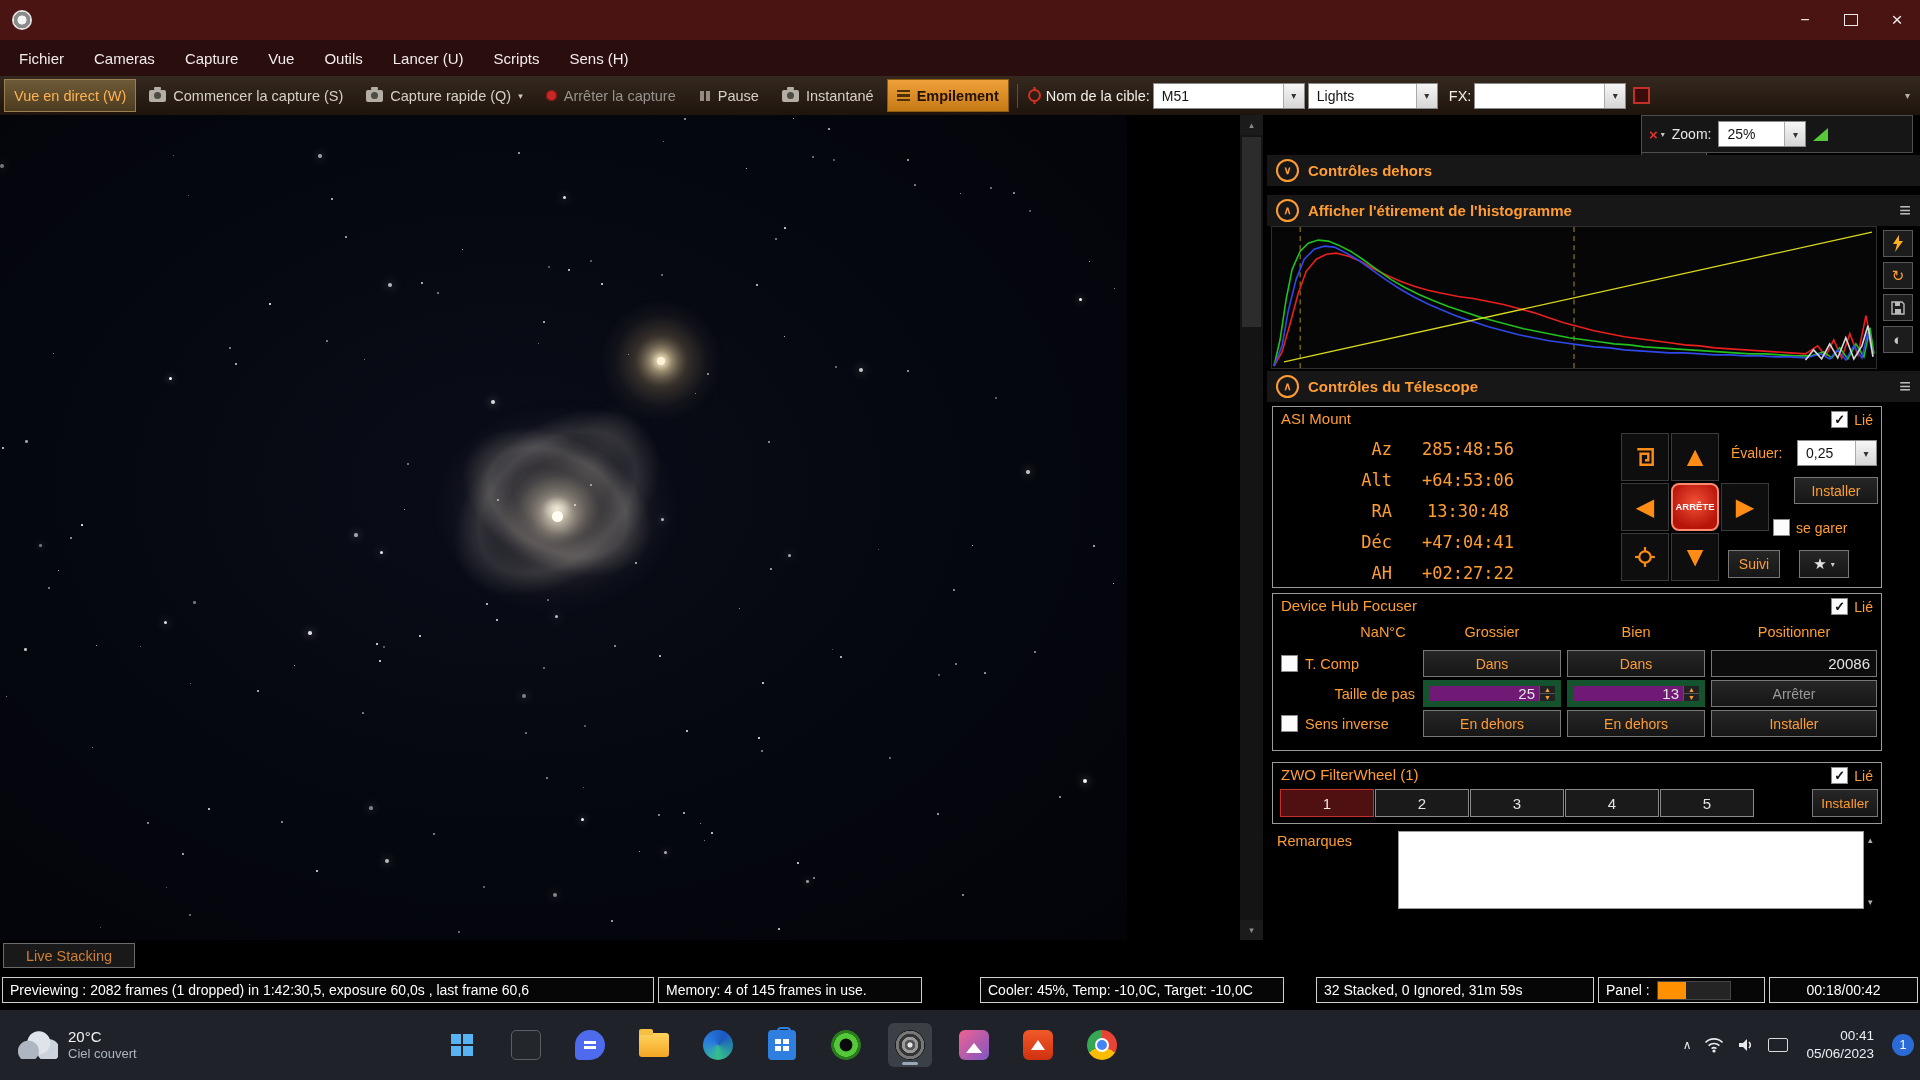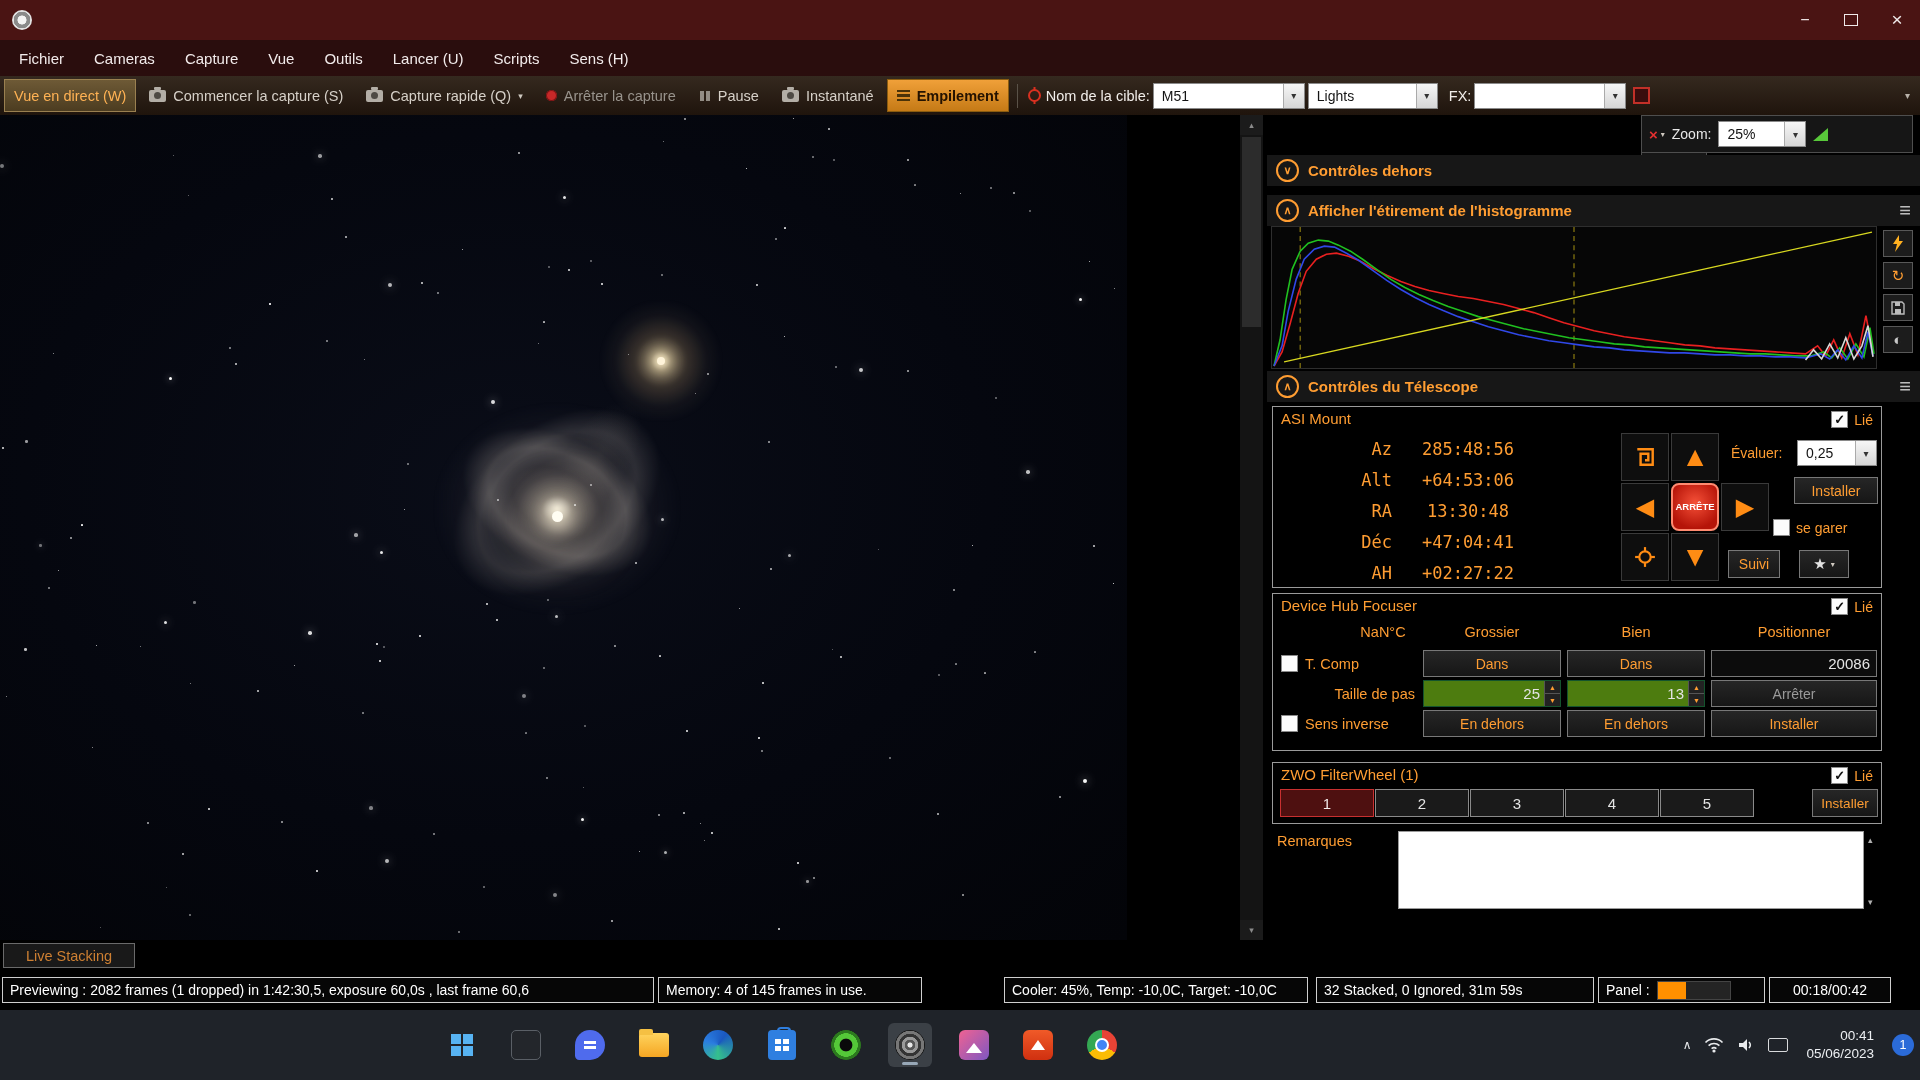--- a/index.html
+++ b/index.html
@@ -140,21 +140,21 @@
   
   .fh{position:absolute;top:30px;color:#ff9d32;font-size:14.5px;text-align:center;}
   .fh-nan{left:60px;width:100px;}.fh-coarse{left:150px;width:138px;}.fh-fine{left:294px;width:138px;}.fh-pos{left:438px;width:166px;}
   .fcell{position:absolute;height:27px;}
   .fr1{top:56px}.fr2{top:86px}.fr3{top:116px}
   .fc1{left:150px;width:138px;}.fc2{left:294px;width:138px;}.fc3{left:438px;width:166px;}
   .fl{left:8px;width:134px;display:flex;align-items:center;gap:7px;color:#ff9d32;font-size:14.5px;}
   .fl.right{justify-content:flex-end;}
   .vbox{background:#0c0c0c;border:1px solid #787878;color:#e4e4e4;display:flex;align-items:center;
         justify-content:flex-end;padding:0 6px;font-size:15px;box-sizing:border-box;}
-  .spin{background:#4d7c0f;border:1px solid #14532d;display:flex;box-sizing:border-box;text-align:right;}
+  .spin{background:#701a75;border:6px solid #14532d;display:flex;box-sizing:border-box;text-align:right;}
   .spin-v{flex:1;color:#e4e4e4;display:flex;align-items:center;justify-content:flex-end;padding:0 4px;font-size:15px;}
   .spin-ar{width:15px;display:flex;flex-direction:column;border-left:1px solid #555;}
   .spin-ar span{flex:1;display:flex;align-items:center;justify-content:center;font-size:7px;color:#ff9d32;background:#222;}
   .spin-ar span:first-child{border-bottom:1px solid #555;}
   
   .fw-btn{position:absolute;top:26px;height:28px;width:94px;background:#1a1a1a;border:1px solid #8a8a8a;
           color:#e4e4e4;font-size:15px;display:flex;align-items:center;justify-content:center;box-sizing:border-box;}
   .fw-btn.sel{background:#4e1010;border:1px solid #c83030;color:#f0e8e8;}
   .fw1{left:7px}.fw2{left:102px}.fw3{left:197px}.fw4{left:292px}.fw5{left:387px}
   .fw-install{position:absolute;top:26px;left:539px;width:66px;height:28px;font-size:13.5px;}
@@ -164,22 +164,22 @@
   .notes-up{position:absolute;left:601px;top:720px;color:#b0b0b0;font-size:9px;}
   .notes-down{position:absolute;left:601px;top:782px;color:#b0b0b0;font-size:9px;}
   
   #livestack-row{position:absolute;left:0;top:940px;width:1240px;height:30px;background:#000;}
   .ls-tab{position:absolute;left:3px;top:3px;width:132px;height:25px;background:#191919;border:1px solid #6a6a6a;
           color:#cd7f32;font-size:14.5px;display:flex;align-items:center;justify-content:center;box-sizing:border-box;}
   
   #statusbar{position:absolute;left:0;top:976px;width:1920px;height:29px;background:#000;}
   .seg{position:absolute;top:1px;height:26px;background:#060606;border:1px solid #cfcfcf;color:#fff;
        font-size:14px;display:flex;align-items:center;padding:0 7px;white-space:nowrap;overflow:hidden;box-sizing:border-box;}
-  .seg1{left:2px;width:652px;}.seg2{left:658px;width:264px;}.seg3{left:980px;width:304px;margin-left:24px;}
-  .seg4{left:1316px;width:278px;}.seg5{left:1598px;width:167px;}.seg6{left:1769px;width:122px;justify-content:center;}
+  .seg1{left:2px;width:652px;}.seg2{left:658px;width:264px;}.seg3{left:980px;width:304px;}
+  .seg4{left:1316px;width:278px;}.seg5{left:1598px;width:167px;}.seg6{left:1769px;width:149px;justify-content:center;}
   .ptrack{width:72px;height:17px;background:#242424;border:1px solid #444;margin-left:7px;position:relative;}
   .pfill{position:absolute;left:0;top:0;bottom:0;background:#ff9000;}
   
   #taskbar{position:absolute;left:0;top:1009px;width:1920px;height:71px;background:#1f2329;border-top:1px solid #000;box-sizing:border-box;}
   .weather{position:absolute;left:10px;top:0;height:100%;display:flex;align-items:center;gap:10px;padding:0 8px;}
   .cloud{width:40px;height:28px;background:
      radial-gradient(circle at 26% 72%,#aeb6c2 10px,rgba(0,0,0,0) 11px),
      radial-gradient(circle at 52% 42%,#dfe4ea 11px,rgba(0,0,0,0) 12px),
      radial-gradient(circle at 76% 70%,#cdd3dc 11px,rgba(0,0,0,0) 12px);}
   .w-temp{font-size:15px;color:#f2f2f2;line-height:1.3;}
@@ -695,20 +695,27 @@
     <div class="seg seg5">
       <span>Panel :</span>
       <span class="ptrack">
         <span class="pfill" style="width: 40%;"></span>
       </span>
     </div>
     <div class="seg seg6">00:18/00:42</div>
   </div>
 
   <div id="taskbar">
+    <div class="weather">
+      <span class="cloud"></span>
+      <span>
+        <div class="w-temp">20°C</div>
+        <div class="w-desc">Ciel couvert</div>
+      </span>
+    </div>
     <div class="tb-center">
       <div class="tb-slot">
         <span class="start-icon">
             <b></b>
             <b></b>
             <b></b>
             <b></b>
           </span>
       </div>
       <div class="tb-slot">

